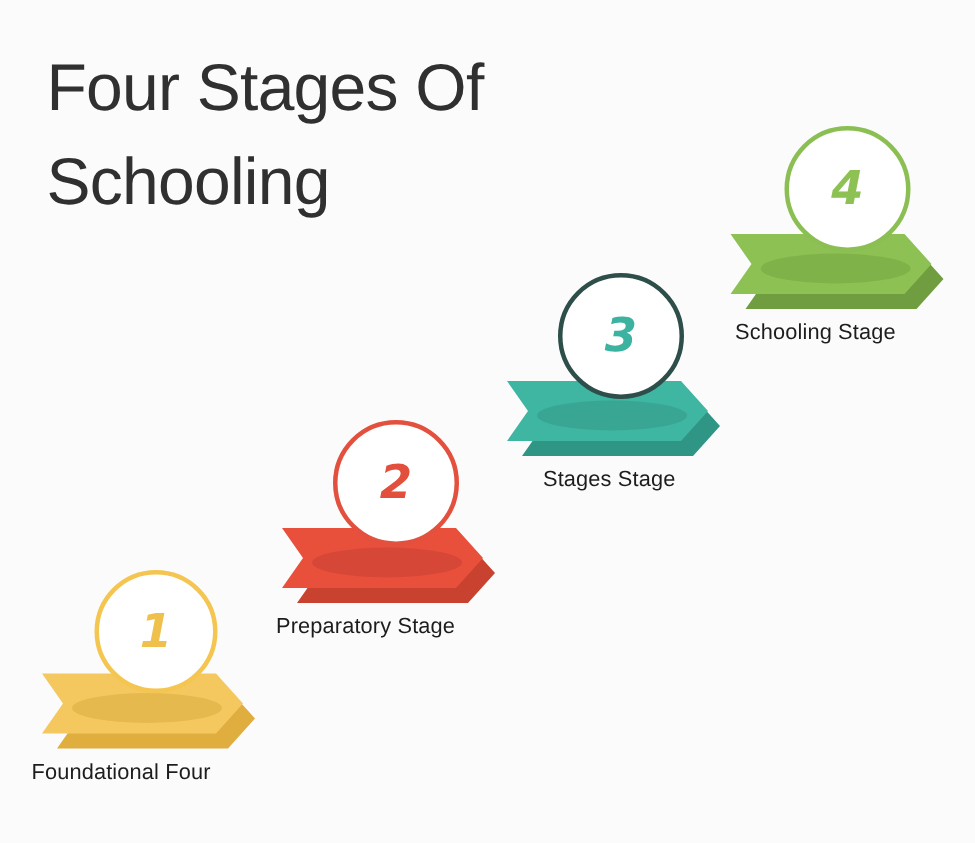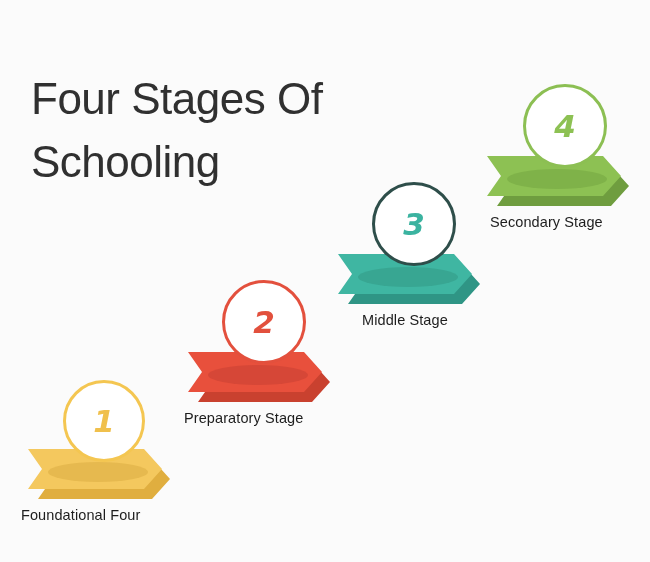--- a/index.html
+++ b/index.html
@@ -25,21 +25,20 @@
     position: absolute;
     left: 31px;
     top: 27px;
     width: 420px;
     font-size: 44px;
     line-height: 1.44;
     font-weight: 400;
     letter-spacing: -0.5px;
     color: #303030;
     white-space: pre-line;
-    margin-top: 40px;
   }
 
   
   .stage {
     position: absolute;
   }
 
   .banner-wrap {
     position: absolute;
     left: 0;
@@ -162,30 +161,30 @@
     <div class="banner-wrap">
       <svg class="banner-svg" viewBox="0 0 152 52" xmlns="http://www.w3.org/2000/svg">
         <polygon points="4,8 118,8 136,28 118,48 4,48 18,28" fill="#2f9585" transform="translate(6,6)"></polygon>
         <polygon points="0,4 116,4 134,24 116,44 0,44 14,24" fill="#3fb6a2"></polygon>
         <ellipse cx="70" cy="27" rx="50" ry="10" fill="#38a692"></ellipse>
       </svg>
     </div>
     <div class="circle">
       <span class="circle-num">3</span>
     </div>
-    <div class="stage-label">Middle Stage</div>
+    <div class="stage-label">Stages Stage</div>
   </div>
 
   <div class="stage" id="stage-4">
     <div class="banner-wrap">
       <svg class="banner-svg" viewBox="0 0 152 52" xmlns="http://www.w3.org/2000/svg">
         <polygon points="4,8 118,8 136,28 118,48 4,48 18,28" fill="#6f9d3f" transform="translate(6,6)"></polygon>
         <polygon points="0,4 116,4 134,24 116,44 0,44 14,24" fill="#8dc153"></polygon>
         <ellipse cx="70" cy="27" rx="50" ry="10" fill="#7fb249"></ellipse>
       </svg>
     </div>
     <div class="circle">
       <span class="circle-num">4</span>
     </div>
-    <div class="stage-label">Secondary Stage</div>
+    <div class="stage-label">Schooling Stage</div>
   </div>
 
 </div>
 
 </body></html>

